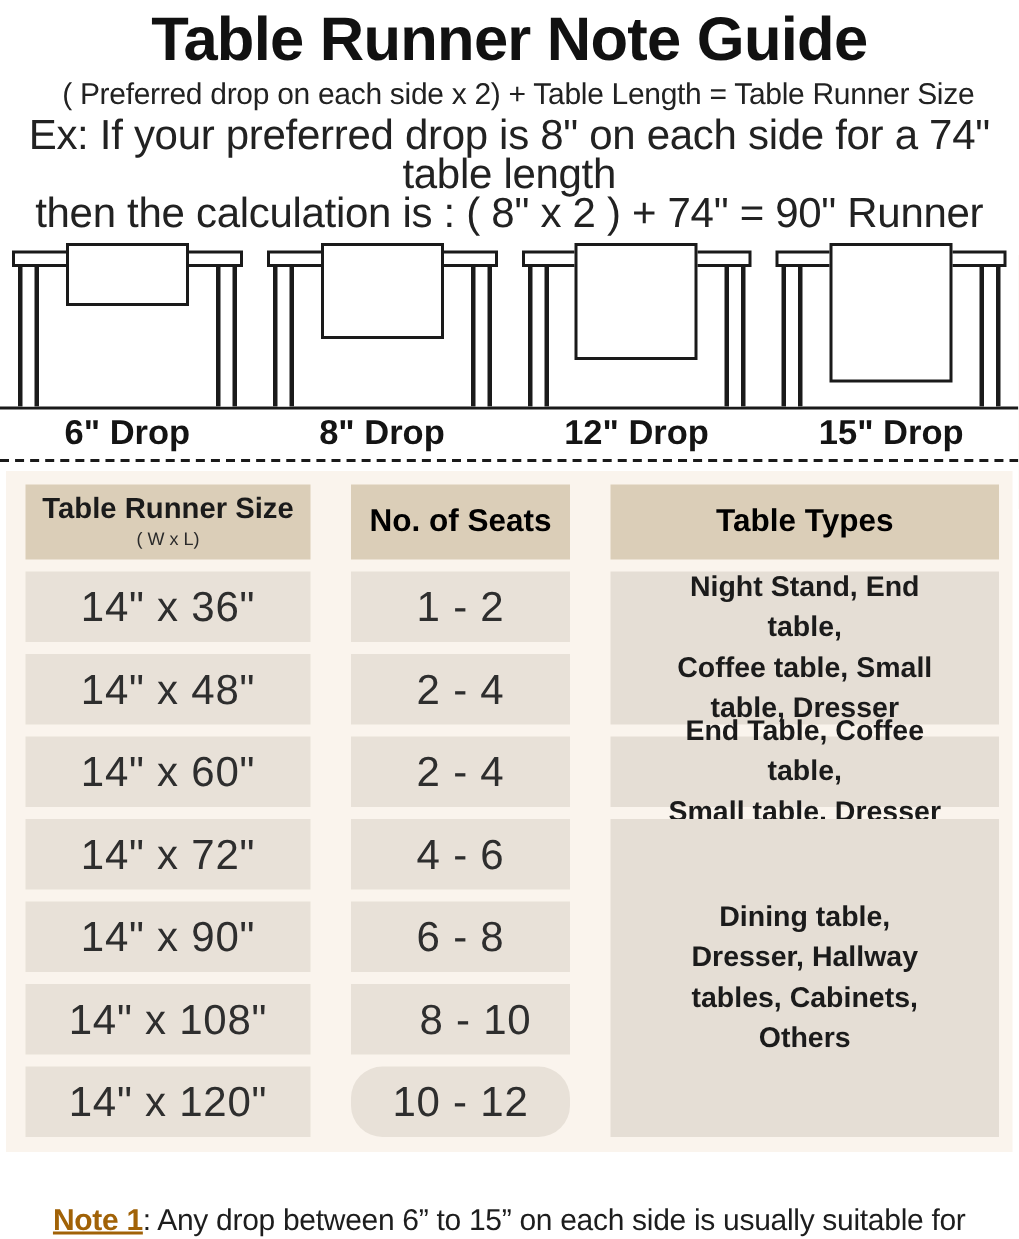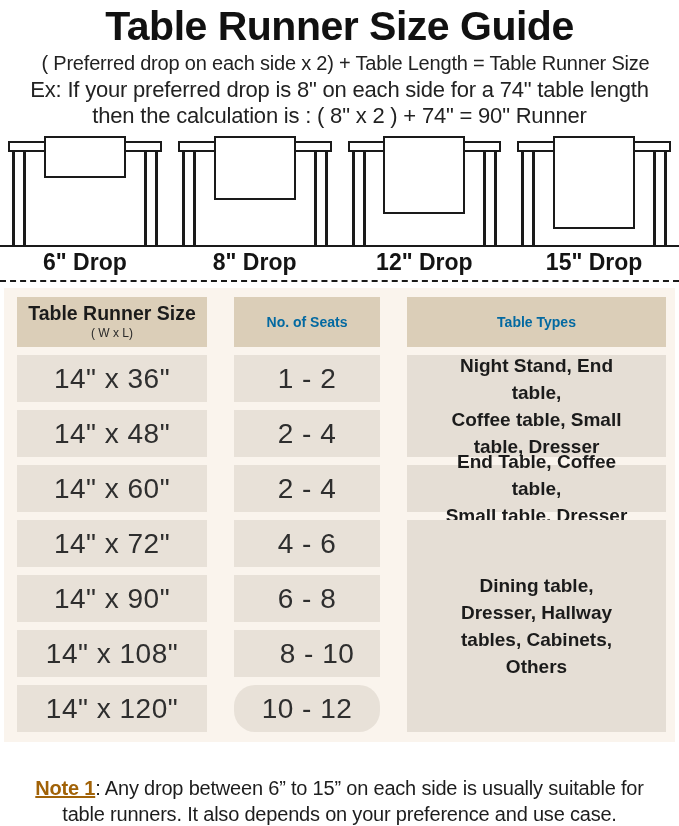--- a/index.html
+++ b/index.html
@@ -3,21 +3,21 @@
 <meta charset="utf-8">
 <style>
   * { margin:0; padding:0; box-sizing:border-box; }
   body { background:#ffffff; font-family:"Liberation Sans","DejaVu Sans",sans-serif; }
   .page { width:679px; height:826px; background:#ffffff; overflow:hidden; color:#1c1c1c; }
 
   
   .title { text-align:center; font-size:41px; font-weight:800; letter-spacing:-0.5px;
            padding-top:2px; line-height:48px; color:#111; }
   .formula { text-align:center; font-size:20px; line-height:27px; color:#222; letter-spacing:-0.2px;padding-left:12px; }
-  .example-line { text-align:center; font-size:22px; line-height:26px; color:#222; letter-spacing:-0.2px; }
+  .example-line { text-align:center; font-size:28px; line-height:26px; color:#222; letter-spacing:-0.2px; }
 
   
   .illus-band { display:flex; margin-top:6px; height:110px; }
   .table-illus { position:relative; flex:1 1 0; }
   .tabletop { position:absolute; top:6px; left:8px; right:8px; height:11px;
               background:#fff; border:2.5px solid #1a1a1a; }
   .leg { position:absolute; top:17px; bottom:0; width:14px;
          border-left:3px solid #1a1a1a; border-right:3px solid #1a1a1a; background:#fff; }
   .leg-left { left:12px; } .leg-right { right:12px; }
   .runner { position:absolute; top:1px; left:50%; transform:translateX(-50%); width:82px;
@@ -29,40 +29,40 @@
   .dashed-divider { border-top:2.5px dashed #1a1a1a; }
 
   
   .size-table { margin:6px 4px 0 4px; background:#faf4ed; padding:9px 9px 10px 13px;
                 display:grid; grid-template-columns:190px 146px 1fr;
                 grid-template-rows:50px repeat(7,47px); column-gap:27px; row-gap:8px; }
   .hcell { background:#dbceb8; display:flex; flex-direction:column; align-items:center;
            justify-content:center; text-align:center; }
   .hcell .h-main { font-size:19.5px; font-weight:700; line-height:22px; color:#1b1b1b; }
   .hcell .h-sub  { font-size:12px; font-weight:400; line-height:19px; color:#2a2a2a; }
-  .hcell .h-single { font-size:14px; font-weight:700; color:#0369a1; }
+  .hcell .h-single { font-size:21px; font-weight:700; color:#000000; }
   .dcell { background:#e8e1d8; display:flex; align-items:center; justify-content:center;
            font-size:28px; font-weight:400; letter-spacing:0.5px; color:#2e2e2e; }
   .tcell { background:#e5ded5; display:flex; align-items:center; justify-content:center;
            text-align:center; font-size:19px; font-weight:700; line-height:27px;
            color:#1b1b1b; white-space:pre-line; padding:4px 26px; }
   .span2 { grid-row:2 / span 2; } .span1 { grid-row:4; } .span4 { grid-row:5 / span 4; }
   .col3 { grid-column:3; }
 
   
   .notes { margin-top:6px; text-align:center; font-size:20px; line-height:26.5px;
            color:#1d1d1d; letter-spacing:-0.2px; white-space:pre-line; }
   .notes b { font-weight:700; color:#a16207;text-decoration:underline; }
 </style>
 </head>
 <body>
 
 <div class="page">
 
-  <div class="title">Table Runner Size Guide</div>
+  <div class="title">Table Runner Note Guide</div>
   <div class="formula">( Preferred drop on each side x 2) + Table Length = Table Runner Size</div>
   <div class="example-line">Ex: If your preferred drop is 8" on each side for a 74" table length</div>
   <div class="example-line">then the calculation is : ( 8" x 2 ) + 74" = 90" Runner</div>
 
   <div class="illus-band">
     <div class="table-illus">
       <div class="tabletop"></div>
       <div class="leg leg-left"></div>
       <div class="leg leg-right"></div>
       <div class="runner r6"></div>

